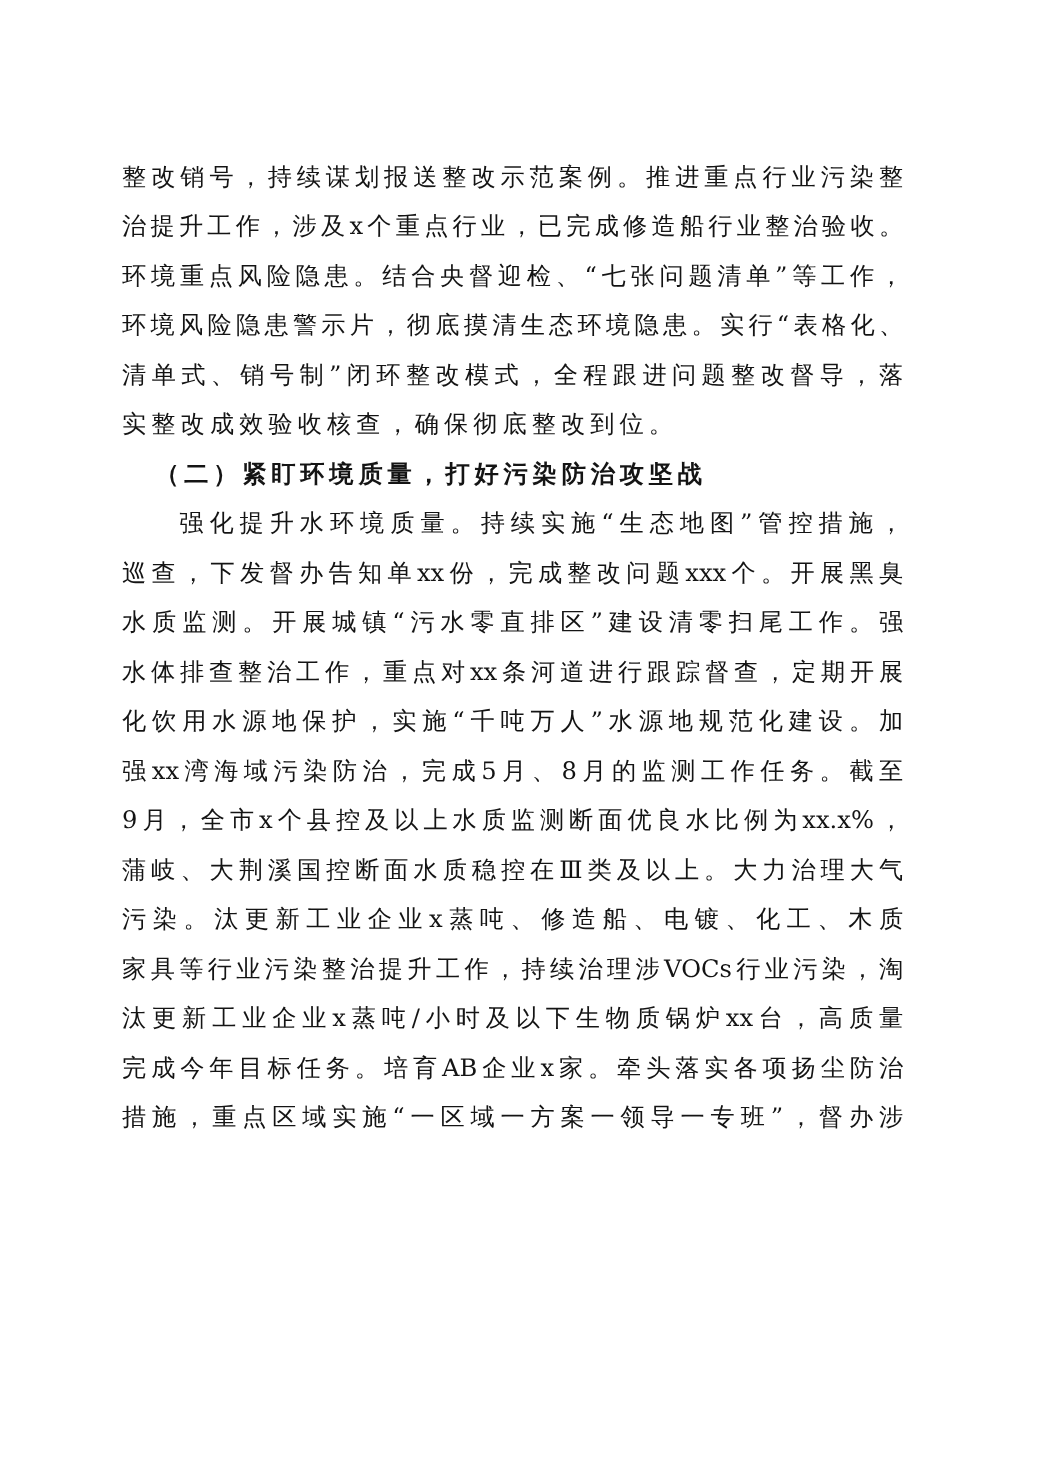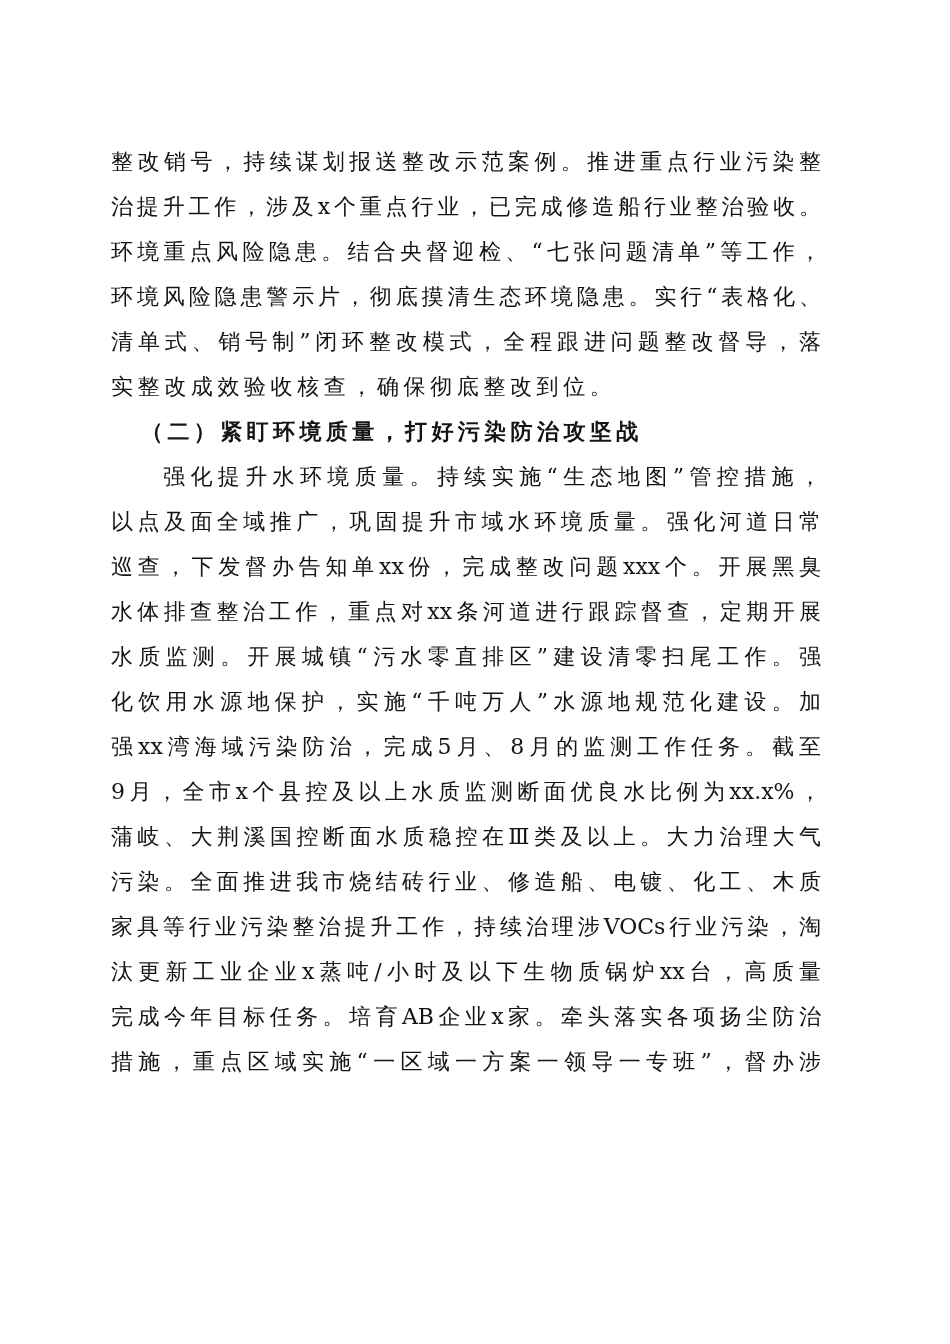--- a/index.html
+++ b/index.html
@@ -61,28 +61,27 @@
     <span class="line full">环境重点风险隐患。结合央督迎检、“七张问题清单”等工作，</span>
     <span class="line full">环境风险隐患警示片，彻底摸清生态环境隐患。实行“表格化、</span>
     <span class="line full">清单式、销号制”闭环整改模式，全程跟进问题整改督导，落</span>
     <span class="line partial">实整改成效验收核查，确保彻底整改到位。</span>
   </div>
 
   <h2 class="line heading" style="margin:0;">（二）紧盯环境质量，打好污染防治攻坚战</h2>
 
   <div class="para">
     <span class="line full indent">强化提升水环境质量。持续实施“生态地图”管控措施，</span>
-    <span class="line full">以点及面全域推广，巩固提升市域水环境质量。强化河道日常</span>
     <span class="line full">巡查，下发督办告知单xx份，完成整改问题xxx个。开展黑臭</span>
+    <span class="line full">水质监测。开展城镇“污水零直排区”建设清零扫尾工作。强</span>
     <span class="line full">水体排查整治工作，重点对xx条河道进行跟踪督查，定期开展</span>
-    <span class="line full">水质监测。开展城镇“污水零直排区”建设清零扫尾工作。强</span>
     <span class="line full">化饮用水源地保护，实施“千吨万人”水源地规范化建设。加</span>
     <span class="line full">强xx湾海域污染防治，完成5月、8月的监测工作任务。截至</span>
     <span class="line full">9月，全市x个县控及以上水质监测断面优良水比例为xx.x%，</span>
     <span class="line full">蒲岐、大荆溪国控断面水质稳控在Ⅲ类及以上。大力治理大气</span>
-    <span class="line full">污染。全面推进我市烧结砖行业、修造船、电镀、化工、木质</span>
+    <span class="line full">污染。汰更新工业企业x蒸吨、修造船、电镀、化工、木质</span>
     <span class="line full">家具等行业污染整治提升工作，持续治理涉VOCs行业污染，淘</span>
     <span class="line full">汰更新工业企业x蒸吨/小时及以下生物质锅炉xx台，高质量</span>
     <span class="line full">完成今年目标任务。培育AB企业x家。牵头落实各项扬尘防治</span>
     <span class="line full">措施，重点区域实施“一区域一方案一领导一专班”，督办涉</span>
   </div>
 
 </div>
 
 </body></html>

